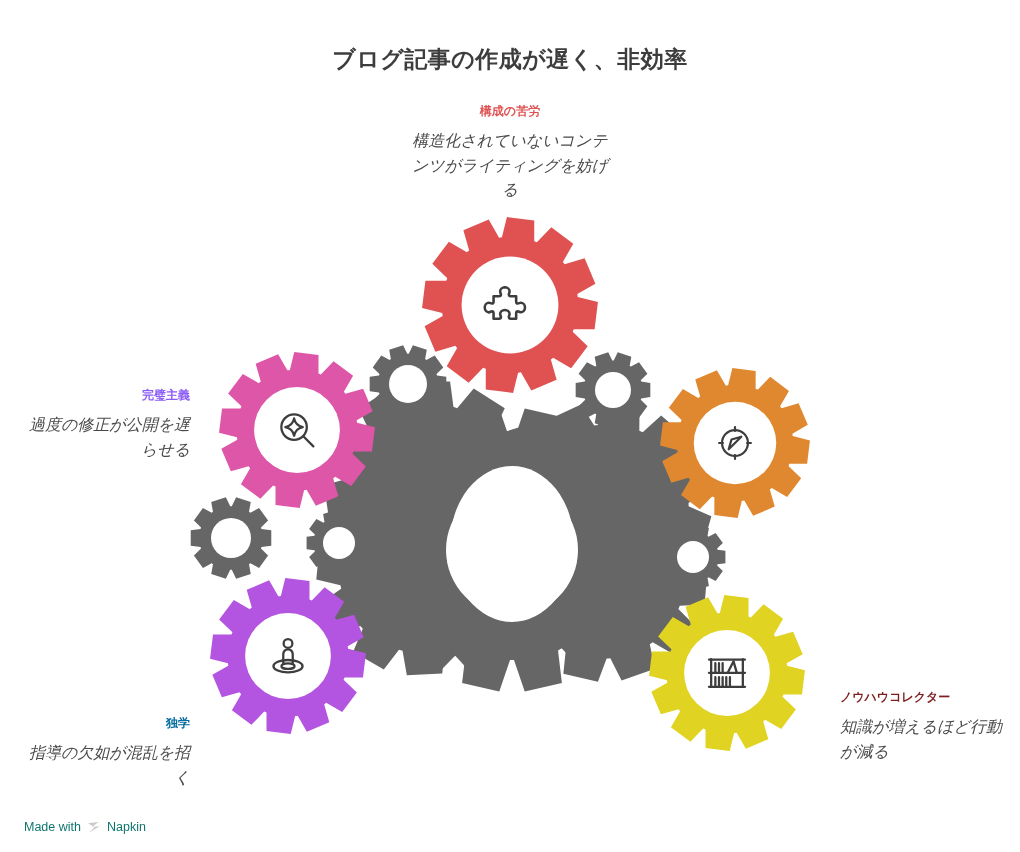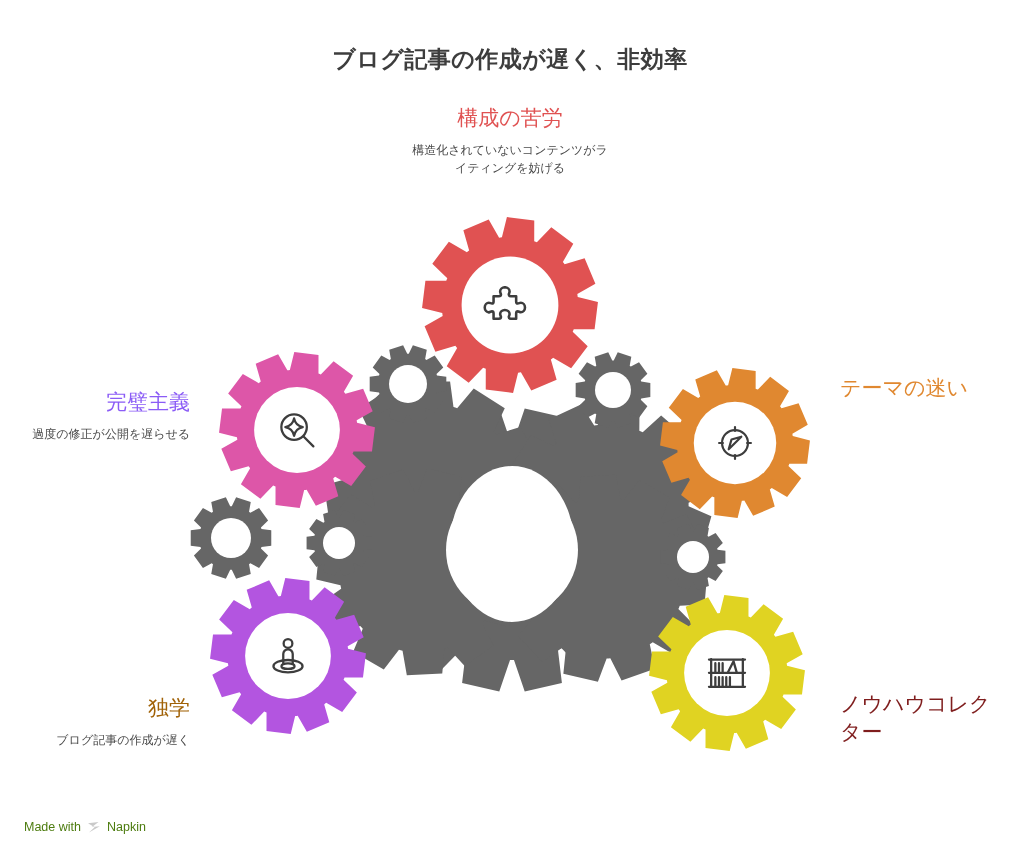--- a/index.html
+++ b/index.html
@@ -26,30 +26,31 @@
     font-weight: bold;
     color: #3d3d3d;
     letter-spacing: 0.5px;
   }
 
   
   .label-block {
     position: absolute;
   }
   .label-title {
-    font-size: 21px;
-    font-weight: normal;
+    font-size: 12px;
+    font-weight: bold;
     line-height: 1.32;
     margin: 0 0 9px 0;
   }
   .label-desc {
-    font-size: 12px;
+    font-size: 16px;
     line-height: 1.55;
     color: #4a4a4a;
     margin: 0;
+    font-style: italic;
   }
 
   .lbl-top    { top: 104px;  left: 410px;  width: 200px; text-align: center; }
   .lbl-left   { top: 388px;  left: 18px;   width: 172px; text-align: right;  }
   .lbl-right  { top: 374px;  left: 840px;  width: 162px; text-align: left;   }
   .lbl-botleft{ top: 694px;  left: 18px;   width: 172px; text-align: right;  }
   .lbl-botright{top: 690px;  left: 840px;  width: 162px; text-align: left;   }
 
   
   #gear-canvas {
@@ -61,21 +62,21 @@
   }
 
   
   #footer-brand {
     position: absolute;
     left: 24px;
     bottom: 18px;
     display: flex;
     align-items: center;
     gap: 6px;
-    color: #4d7c0f;
+    color: #0f766e;
     font-size: 12.5px;
   }
   #footer-brand .napkin-mark {
     display: inline-block;
     width: 14px;
     height: 14px;
     line-height: 14px;
   }
 </style>
 </head>
@@ -167,30 +168,30 @@
   <div class="label-title" style="color: rgb(224, 82, 82);">構成の苦労</div>
   <div class="label-desc">構造化されていないコンテンツがライティングを妨げる</div>
 </div>
 
 <div class="label-block lbl-left">
   <div class="label-title" style="color: #8b5cf6;">完璧主義</div>
   <div class="label-desc">過度の修正が公開を遅らせる</div>
 </div>
 
 <div class="label-block lbl-right">
-  <div class="label-title" style="color: rgb(224, 136, 48);">テーマの迷い</div>
 </div>
 
 <div class="label-block lbl-botleft">
-  <div class="label-title" style="color: #a16207;">独学</div>
-  <div class="label-desc">ブログ記事の作成が遅く</div>
+  <div class="label-title" style="color: #0369a1; margin-top: 22px;">独学</div>
+  <div class="label-desc">指導の欠如が混乱を招く</div>
 </div>
 
 <div class="label-block lbl-botright">
   <div class="label-title" style="color: #7f1d1d;">ノウハウコレクター</div>
+  <div class="label-desc">知識が増えるほど行動が減る</div>
 </div>
 
 <div id="footer-brand">
   <span>Made with</span>
   <span class="napkin-mark">
     <svg viewBox="0 0 14 14" width="14" height="14" aria-hidden="true">
       <path d="M1 3.2 L11.5 2 L5 7 L12.8 6.2 L2 12.4 L7.6 7.2 Z" fill="#c9c9c9"></path>
     </svg>
   </span>
   <span>Napkin</span>

